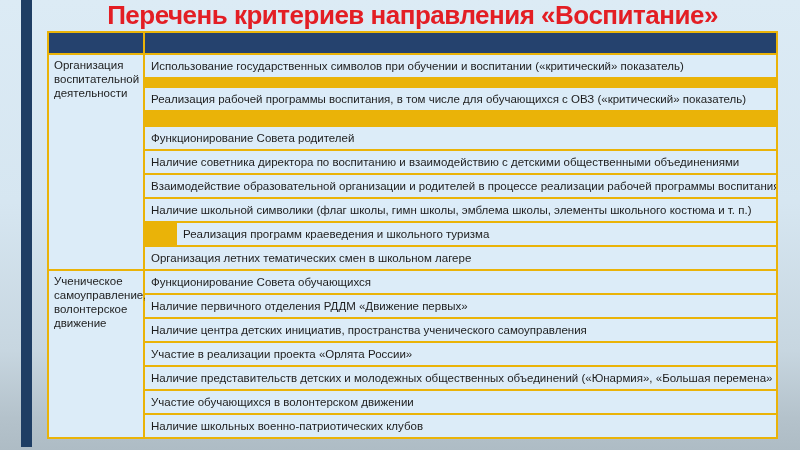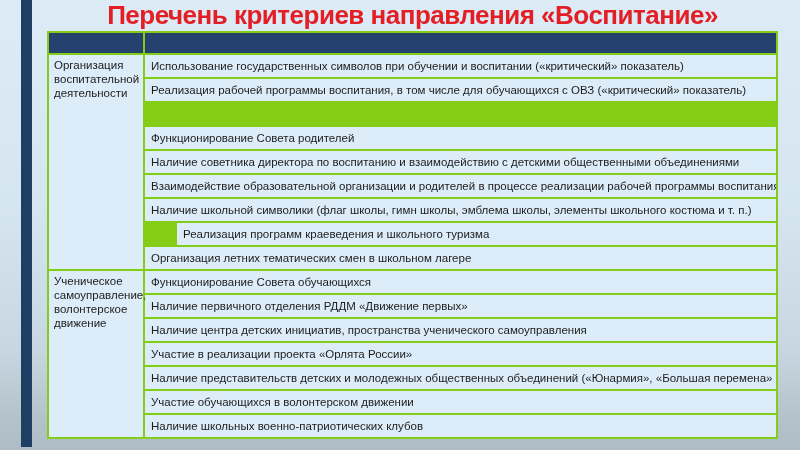--- a/index.html
+++ b/index.html
@@ -38,21 +38,21 @@
   }
   .criteria-table {
     position: absolute;
     left: 47px;
     top: 31px;
     width: 727px;
     display: grid;
     grid-template-columns: 94px 1fr;
     grid-template-rows: 20px repeat(16, 22px);
     gap: 2px;
-    background: #84cc16;
+    background: #eab308;
     padding: 2px;
   }
   .th-cell {
     background: #25426e;
   }
   .cell {
     background: #dcecf8;
     color: #1d1d1d;
     font-size: 11.5px;
   }
@@ -73,21 +73,21 @@
 
 <div class="accent-stripe"></div>
 
 <div class="slide-title">Перечень критериев направления «Воспитание»</div>
 
 <div class="criteria-table">
     <div class="th-cell" style="grid-area: 1 / 1;"></div>
     <div class="th-cell" style="grid-area: 1 / 2;"></div>
     <div class="cell cat-cell" style="grid-area: 2 / 1 / span 9;">Организация воспитательной деятельности</div>
     <div class="cell crit-cell" style="grid-area: 2 / 2;">Использование государственных символов при обучении и воспитании («критический» показатель)</div>
-    <div class="cell crit-cell" style="grid-area: 3 / 2;">Реализация рабочей программы воспитания, в том числе для обучающихся с ОВЗ («критический» показатель)</div>
+    <div class="cell crit-cell" style="grid-area: 3 / 2; margin-top: 9px;">Реализация рабочей программы воспитания, в том числе для обучающихся с ОВЗ («критический» показатель)</div>
     <div class="cell crit-cell" style="grid-area: 5 / 2;">Функционирование Совета родителей</div>
     <div class="cell crit-cell" style="grid-area: 6 / 2;">Наличие советника директора по воспитанию и взаимодействию с детскими общественными объединениями</div>
     <div class="cell crit-cell" style="grid-area: 7 / 2;">Взаимодействие образовательной организации и родителей в процессе реализации рабочей программы воспитания</div>
     <div class="cell crit-cell" style="grid-area: 8 / 2;">Наличие школьной символики (флаг школы, гимн школы, эмблема школы, элементы школьного костюма и т. п.)</div>
     <div class="cell crit-cell" style="grid-area: 9 / 2; margin-left: 32px;">Реализация программ краеведения и школьного туризма</div>
     <div class="cell crit-cell" style="grid-area: 10 / 2;">Организация летних тематических смен в школьном лагере</div>
     <div class="cell cat-cell" style="grid-area: 11 / 1 / span 7;">Ученическое самоуправление, волонтерское движение</div>
     <div class="cell crit-cell" style="grid-area: 11 / 2;">Функционирование Совета обучающихся</div>
     <div class="cell crit-cell" style="grid-area: 12 / 2;">Наличие первичного отделения РДДМ «Движение первых»</div>
     <div class="cell crit-cell" style="grid-area: 13 / 2;">Наличие центра детских инициатив, пространства ученического самоуправления</div>

